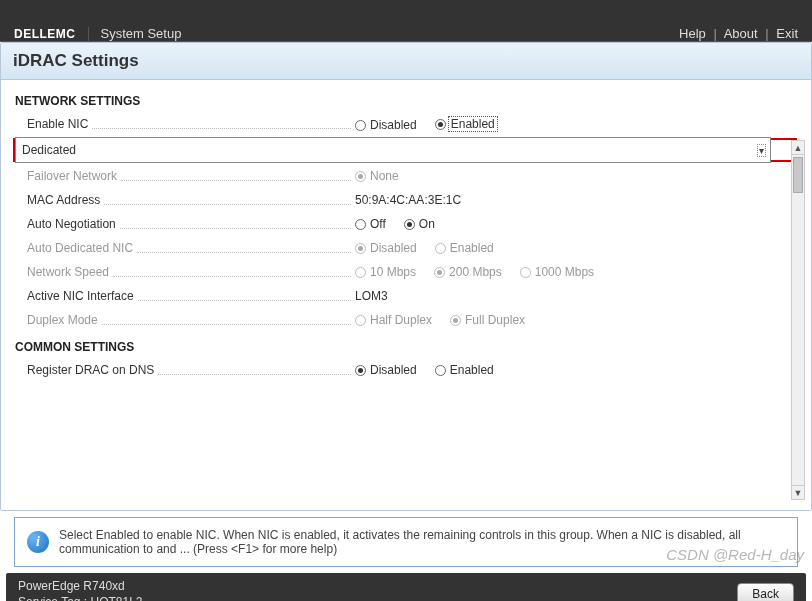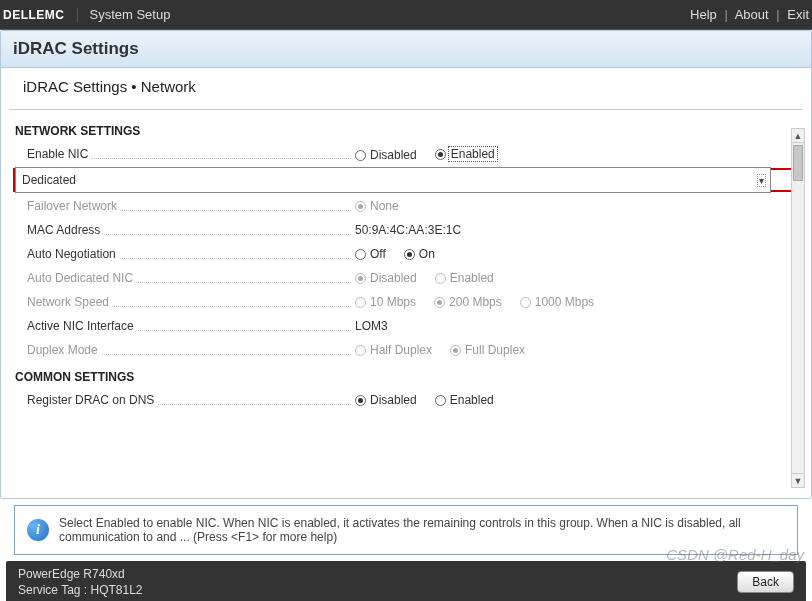--- a/index.html
+++ b/index.html
@@ -1,17 +1,17 @@
 <!DOCTYPE html>
 <html><head>
 <meta charset="utf-8">
 <style>
   * { box-sizing: border-box; margin: 0; padding: 0; font-family: Arial, Helvetica, sans-serif; }
   body { background: #fff; width: 812px; height: 601px; overflow: hidden; position: relative; }
-  .topbar { background: #333; border-bottom: 1px solid #555; height: 30px; display: flex; align-items: center; padding: 0 3px; color: #ddd; font-size: 13px; }
+  .topbar { background: #333; border-bottom: 1px solid #555; height: 42px; display: flex; align-items: flex-end; padding: 0 14px; color: #ddd; font-size: 13px; }
   .logo { font-weight: bold; letter-spacing: 0.5px; font-size: 12px; color: #fff; padding-right: 12px; border-right: 1px solid #555; margin-right: 12px; }
   .topnav { color: #ddd; }
   .topright { margin-left: auto; font-size: 13px; }
   .topright span { cursor: pointer; }
   .pipe { margin: 0 4px; color: #999; }
   .panel { border: 1px solid #b5c7d9; border-radius: 2px; overflow: hidden; }
   .panel-header { background: linear-gradient(#eaf3fb, #d4e5f3); border-bottom: 1px solid #b5c7d9; padding: 8px 12px; font-size: 17px; font-weight: bold; color: #333; }
   .panel-body { padding: 0 0 10px 0; background: #fff; height: 430px; position: relative; }
   .breadcrumb { padding: 10px 14px 14px 14px; font-size: 15px; color: #222; border-bottom: 1px solid #ccc; margin: 0 8px; }
   .settings { padding: 6px 14px; font-size: 12px; color: #333; }
@@ -54,21 +54,20 @@
     <span class="pipe">|</span>
     <span>About</span>
     <span class="pipe">|</span>
     <span>Exit</span>
   </div>
 </div>
 
 <div class="panel">
   <div class="panel-header">iDRAC Settings</div>
   <div class="panel-body">
-    <div class="breadcrumb">iDRAC Settings • Network</div>
 
     <div class="settings">
       <div class="section-title">NETWORK SETTINGS</div>
 
       <div class="row">
         <div class="label-col">
             <span>Enable NIC</span>
             <span class="dots"></span>
           </div>
         <div class="value-col">

